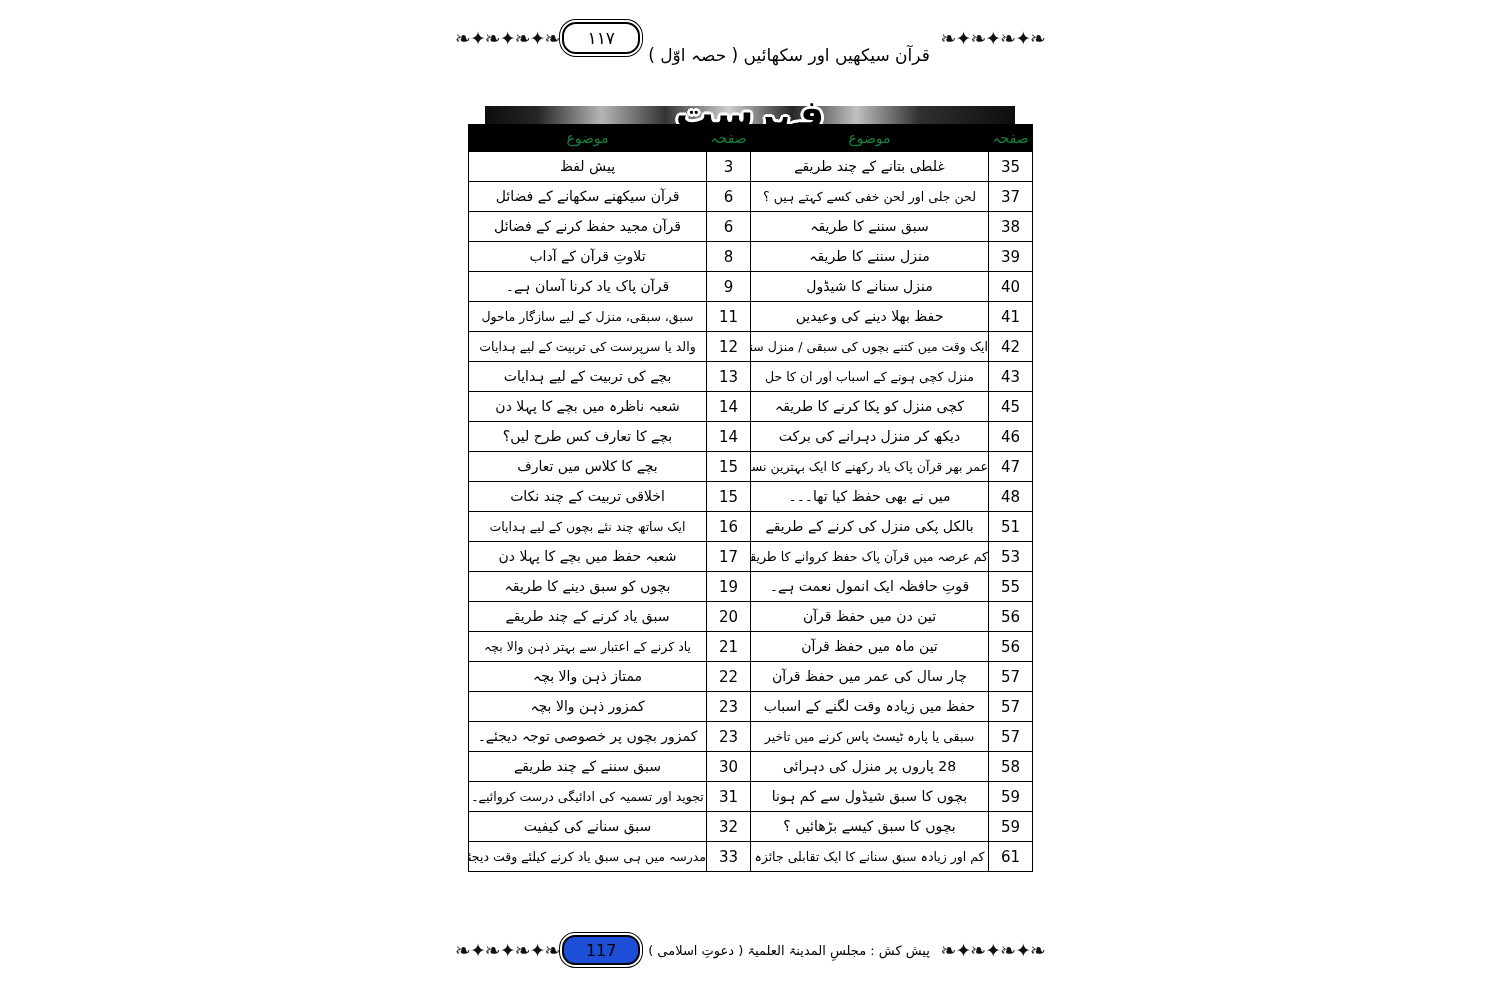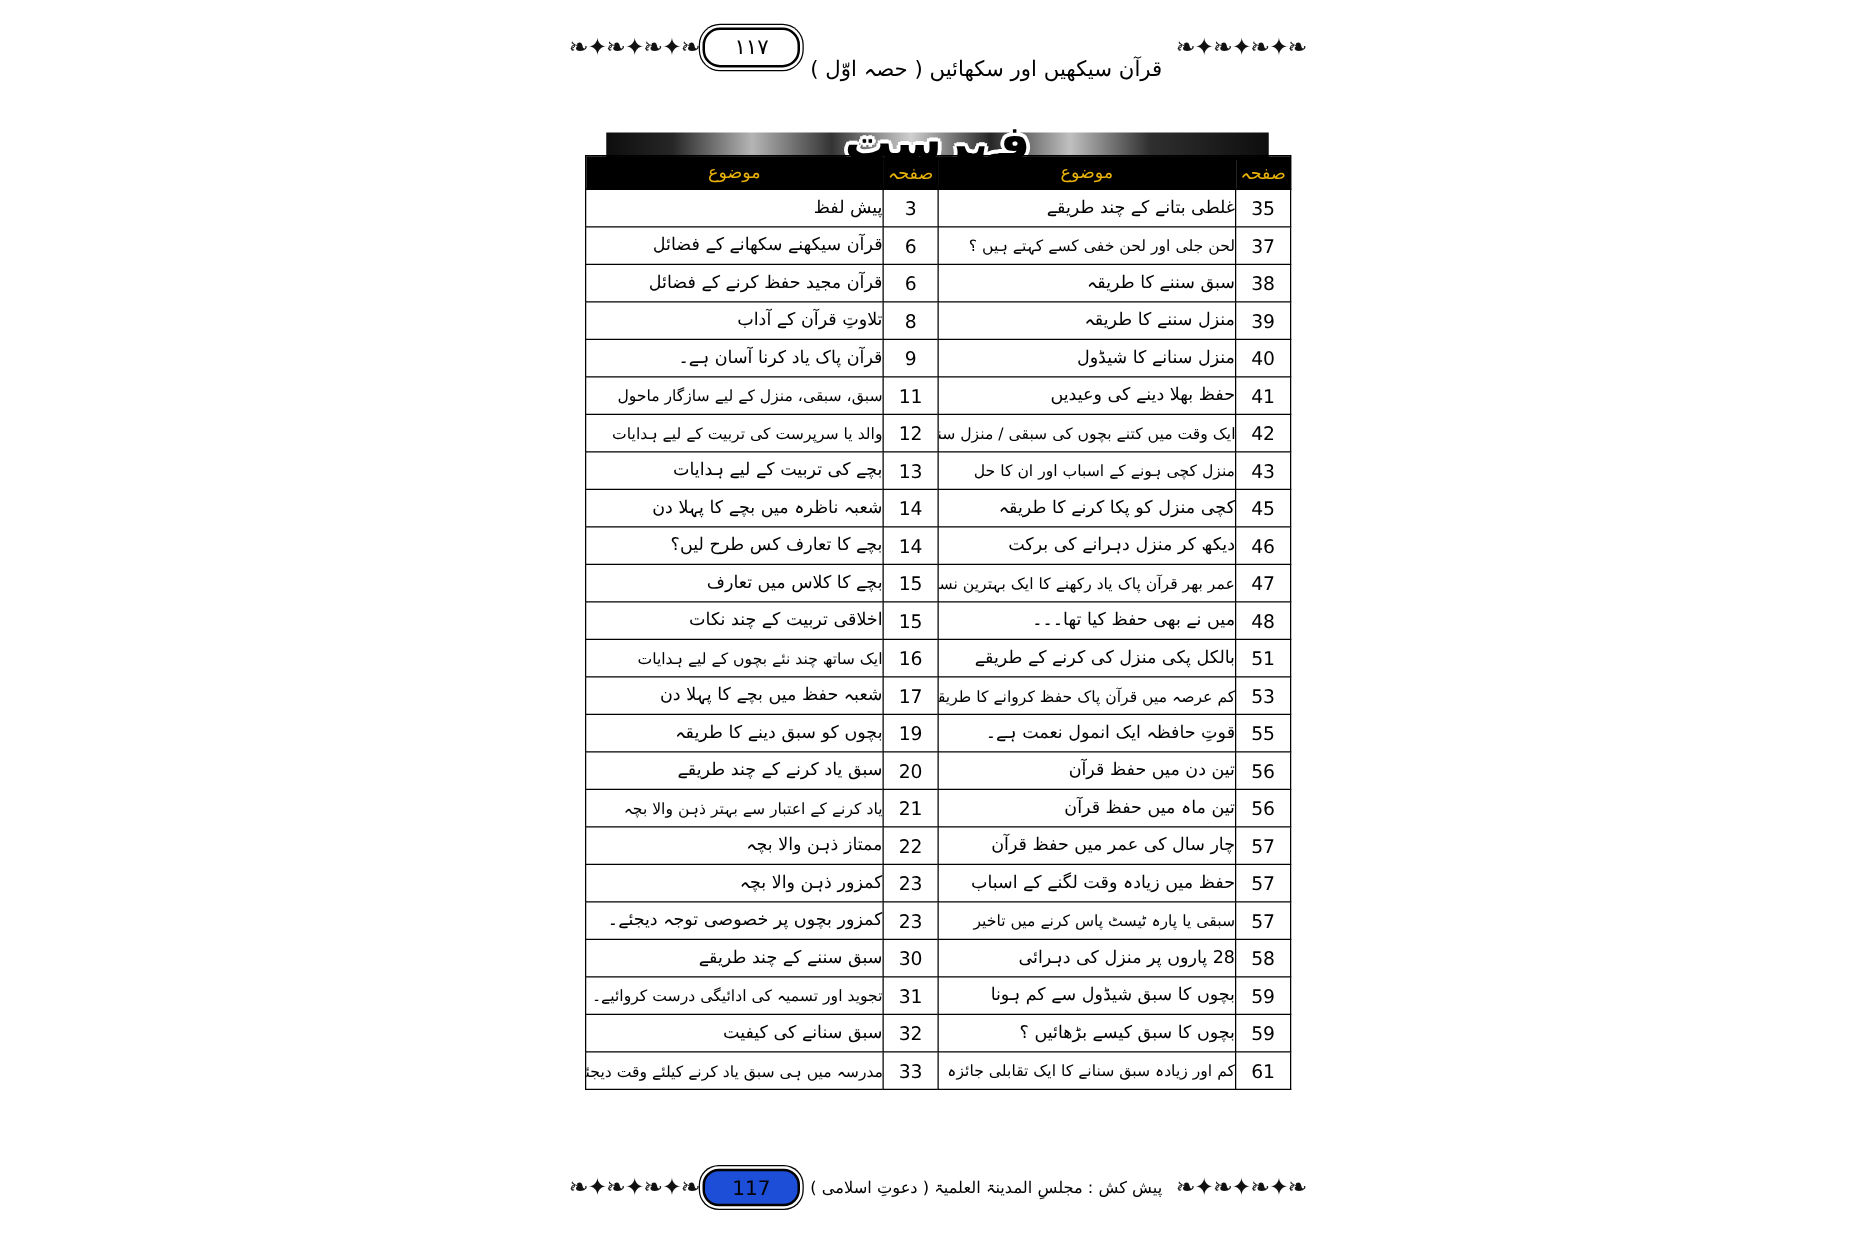--- a/index.html
+++ b/index.html
@@ -120,34 +120,35 @@
     table-layout: fixed;
   }
   .toc-table th, .toc-table td {
     border: 1px solid #000;
     padding: 0;
     height: 29px;
     vertical-align: middle;
   }
   .toc-table thead th {
     background: #000;
-    color: #eab308;
+    color: #15803d;
     font-size: 14px;
     font-weight: normal;
     height: 26px;
   }
   col.c-pg { width: 44px; }
   col.c-tp { width: 238px; }
 
   .cell-pg {
     text-align: center;
     font-size: 15px;
     font-family: "DejaVu Sans", sans-serif;
   }
   .cell-tp {
+    text-align: center;
     font-size: 14px;
     padding: 0 5px;
     line-height: 1.1;
     white-space: nowrap;
     overflow: hidden;
   }
   .cell-tp.shrink { font-size: 12.5px; }
 
   
   .footer-band {

